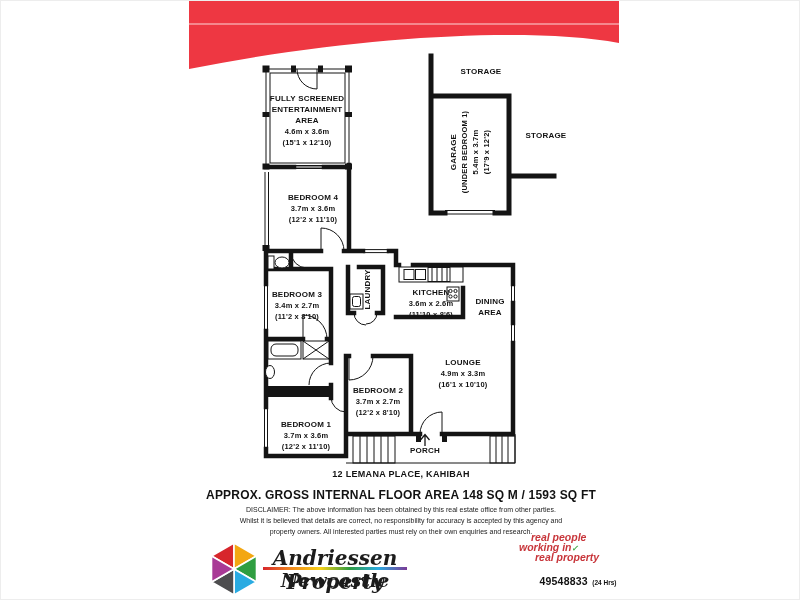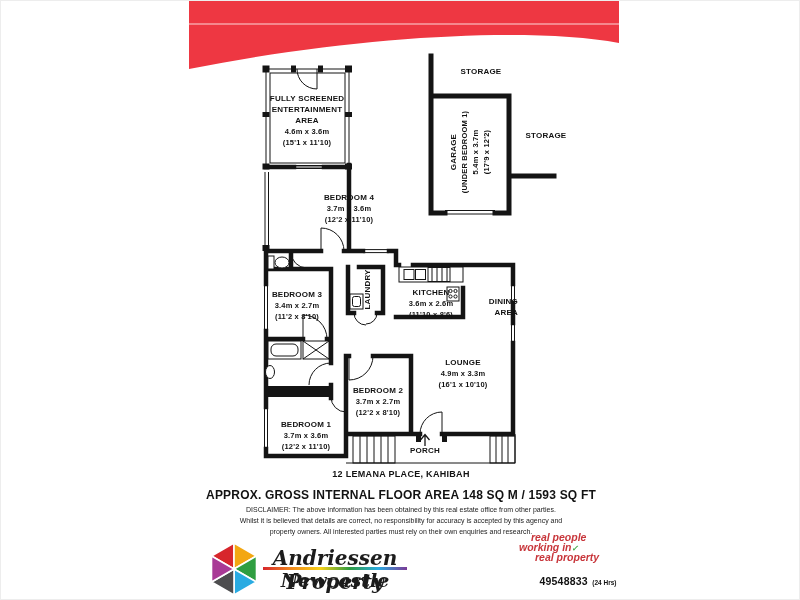--- a/index.html
+++ b/index.html
@@ -148,24 +148,24 @@
     </g>
 
     <path d="M424,445 V434 M419.5,439 L424,433.5 L428.5,439" stroke="#141414" stroke-width="1.3" fill="none"></path>
   </svg>
 
   <div class="lbl" style="left:266px;top:92px;width:80px;">
     <div>FULLY SCREENED</div>
     <div>ENTERTAINMENT</div>
     <div>AREA</div>
     <div class="dim">4.6m x 3.6m</div>
-    <div class="dim">(15'1 x 11'10)</div>
-  </div>
-
-  <div class="lbl" style="left:266px;top:191px;width:92px;padding-left:36px;">
+    <div class="dim">(15'1 x 12'10)</div>
+  </div>
+
+  <div class="lbl" style="left:266px;top:191px;width:92px;">
     <div>BEDROOM 4</div>
     <div class="dim">3.7m x 3.6m</div>
     <div class="dim">(12'2 x 11'10)</div>
   </div>
 
   <div class="lbl rot" style="left:409px;top:129px;width:120px;">
     <div>GARAGE</div>
     <div class="dim">(UNDER BEDROOM 1)</div>
     <div class="dim">5.4m x 3.7m</div>
     <div class="dim">(17'9 x 12'2)</div>
@@ -187,21 +187,21 @@
   <div class="lbl rot" style="left:336px;top:283px;width:60px;">
     <div>LAUNDRY</div>
   </div>
 
   <div class="lbl" style="left:395px;top:286px;width:70px;">
     <div>KITCHEN</div>
     <div class="dim">3.6m x 2.6m</div>
     <div class="dim">(11'10 x 8'6)</div>
   </div>
 
-  <div class="lbl" style="left:461px;top:295px;width:56px;text-align:right;">
+  <div class="lbl" style="left:461px;top:295px;width:56px;">
     <div>DINING</div>
     <div>AREA</div>
   </div>
 
   <div class="lbl" style="left:427px;top:356px;width:70px;">
     <div>LOUNGE</div>
     <div class="dim">4.9m x 3.3m</div>
     <div class="dim">(16'1 x 10'10)</div>
   </div>
 

